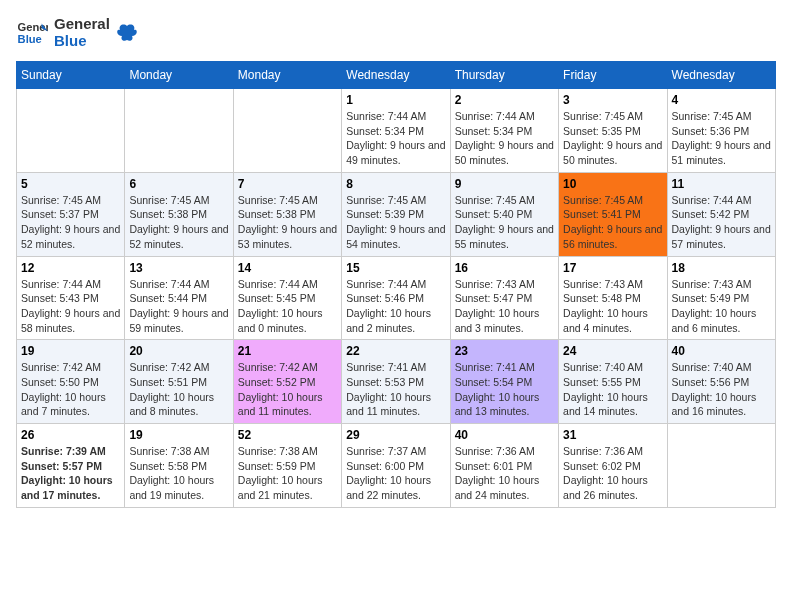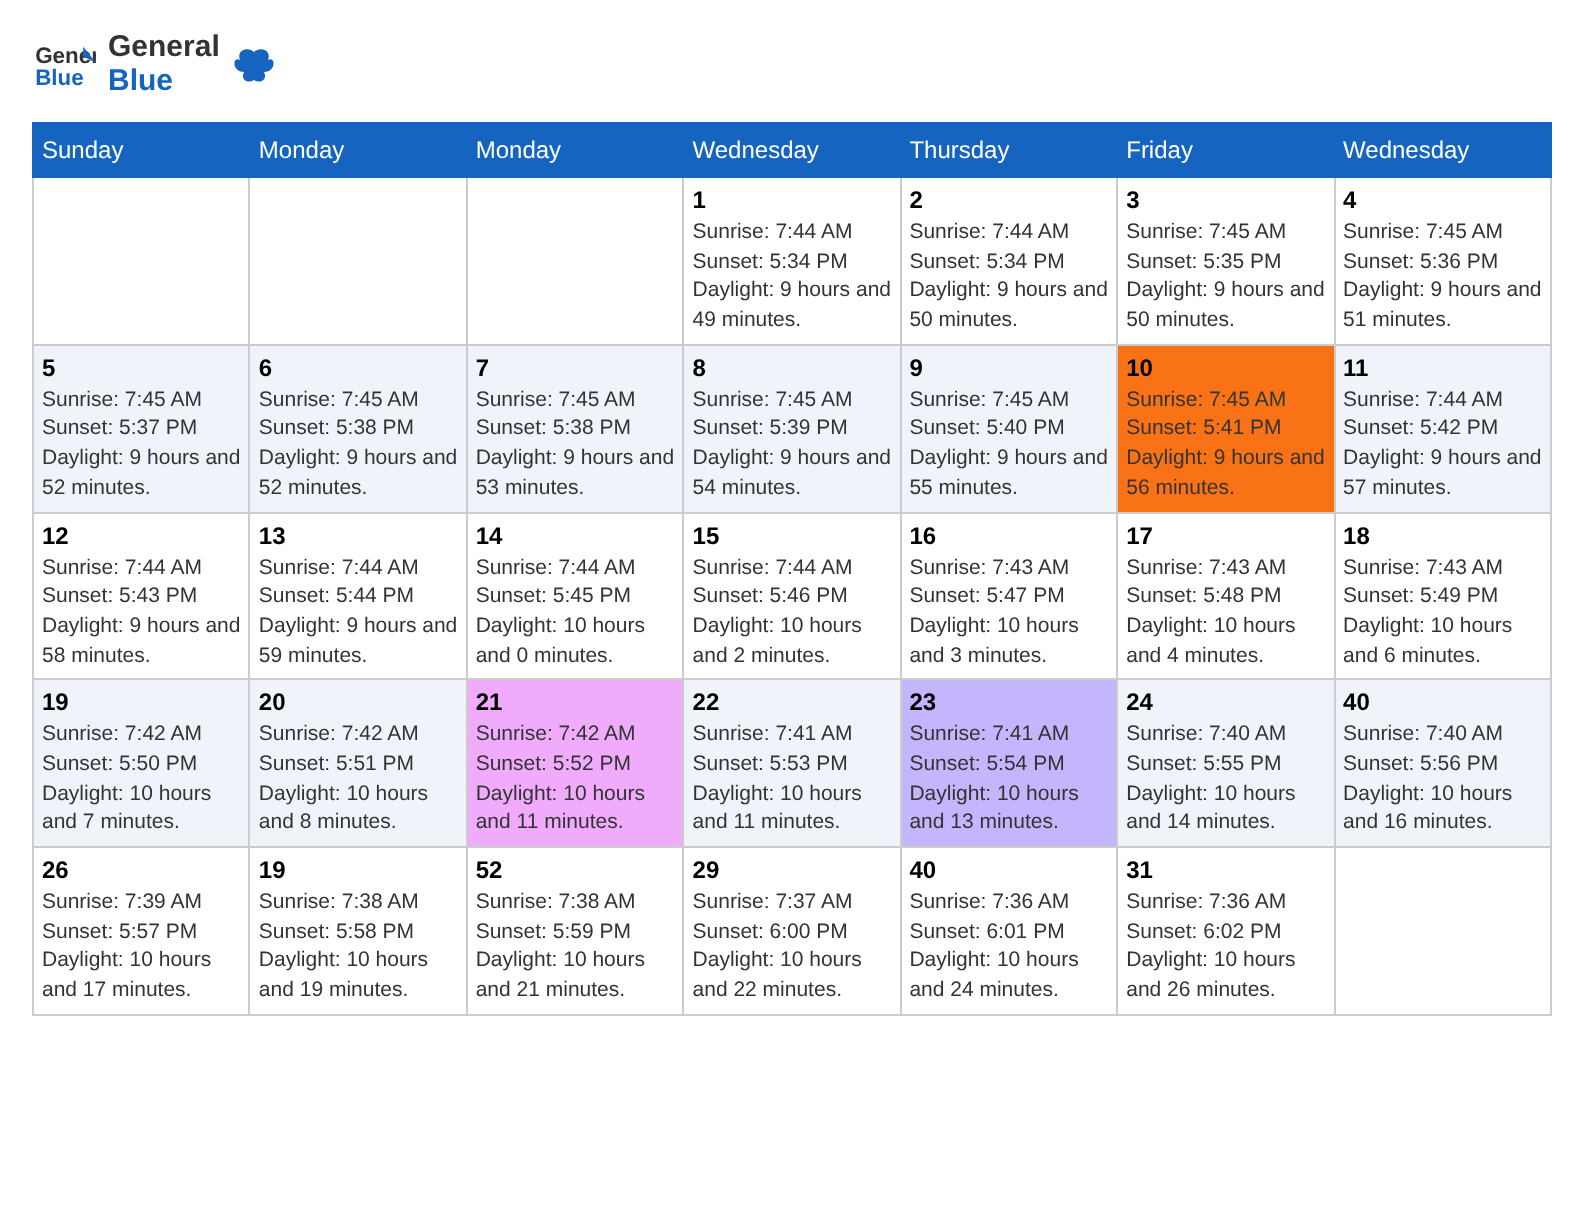--- a/index.html
+++ b/index.html
@@ -271,21 +271,21 @@
         <td style="background: rgb(240, 244, 250);">
           <span class="day-number">40</span>
           <div class="day-info" style="white-space: pre-line;">Sunrise: 7:40 AM
 Sunset: 5:56 PM
 Daylight: 10 hours and 16 minutes.</div>
         </td>
       </tr>
       <tr>
         <td>
           <span class="day-number">26</span>
-          <div class="day-info" style="white-space: pre-line;">Sunrise: 7:39 AM
+          <div class="day-info" style="white-space: pre-line; font-weight: bold;">Sunrise: 7:39 AM
 Sunset: 5:57 PM
 Daylight: 10 hours and 17 minutes.</div>
         </td>
         <td>
           <span class="day-number">19</span>
           <div class="day-info" style="white-space: pre-line;">Sunrise: 7:38 AM
 Sunset: 5:58 PM
 Daylight: 10 hours and 19 minutes.</div>
         </td>
         <td>

